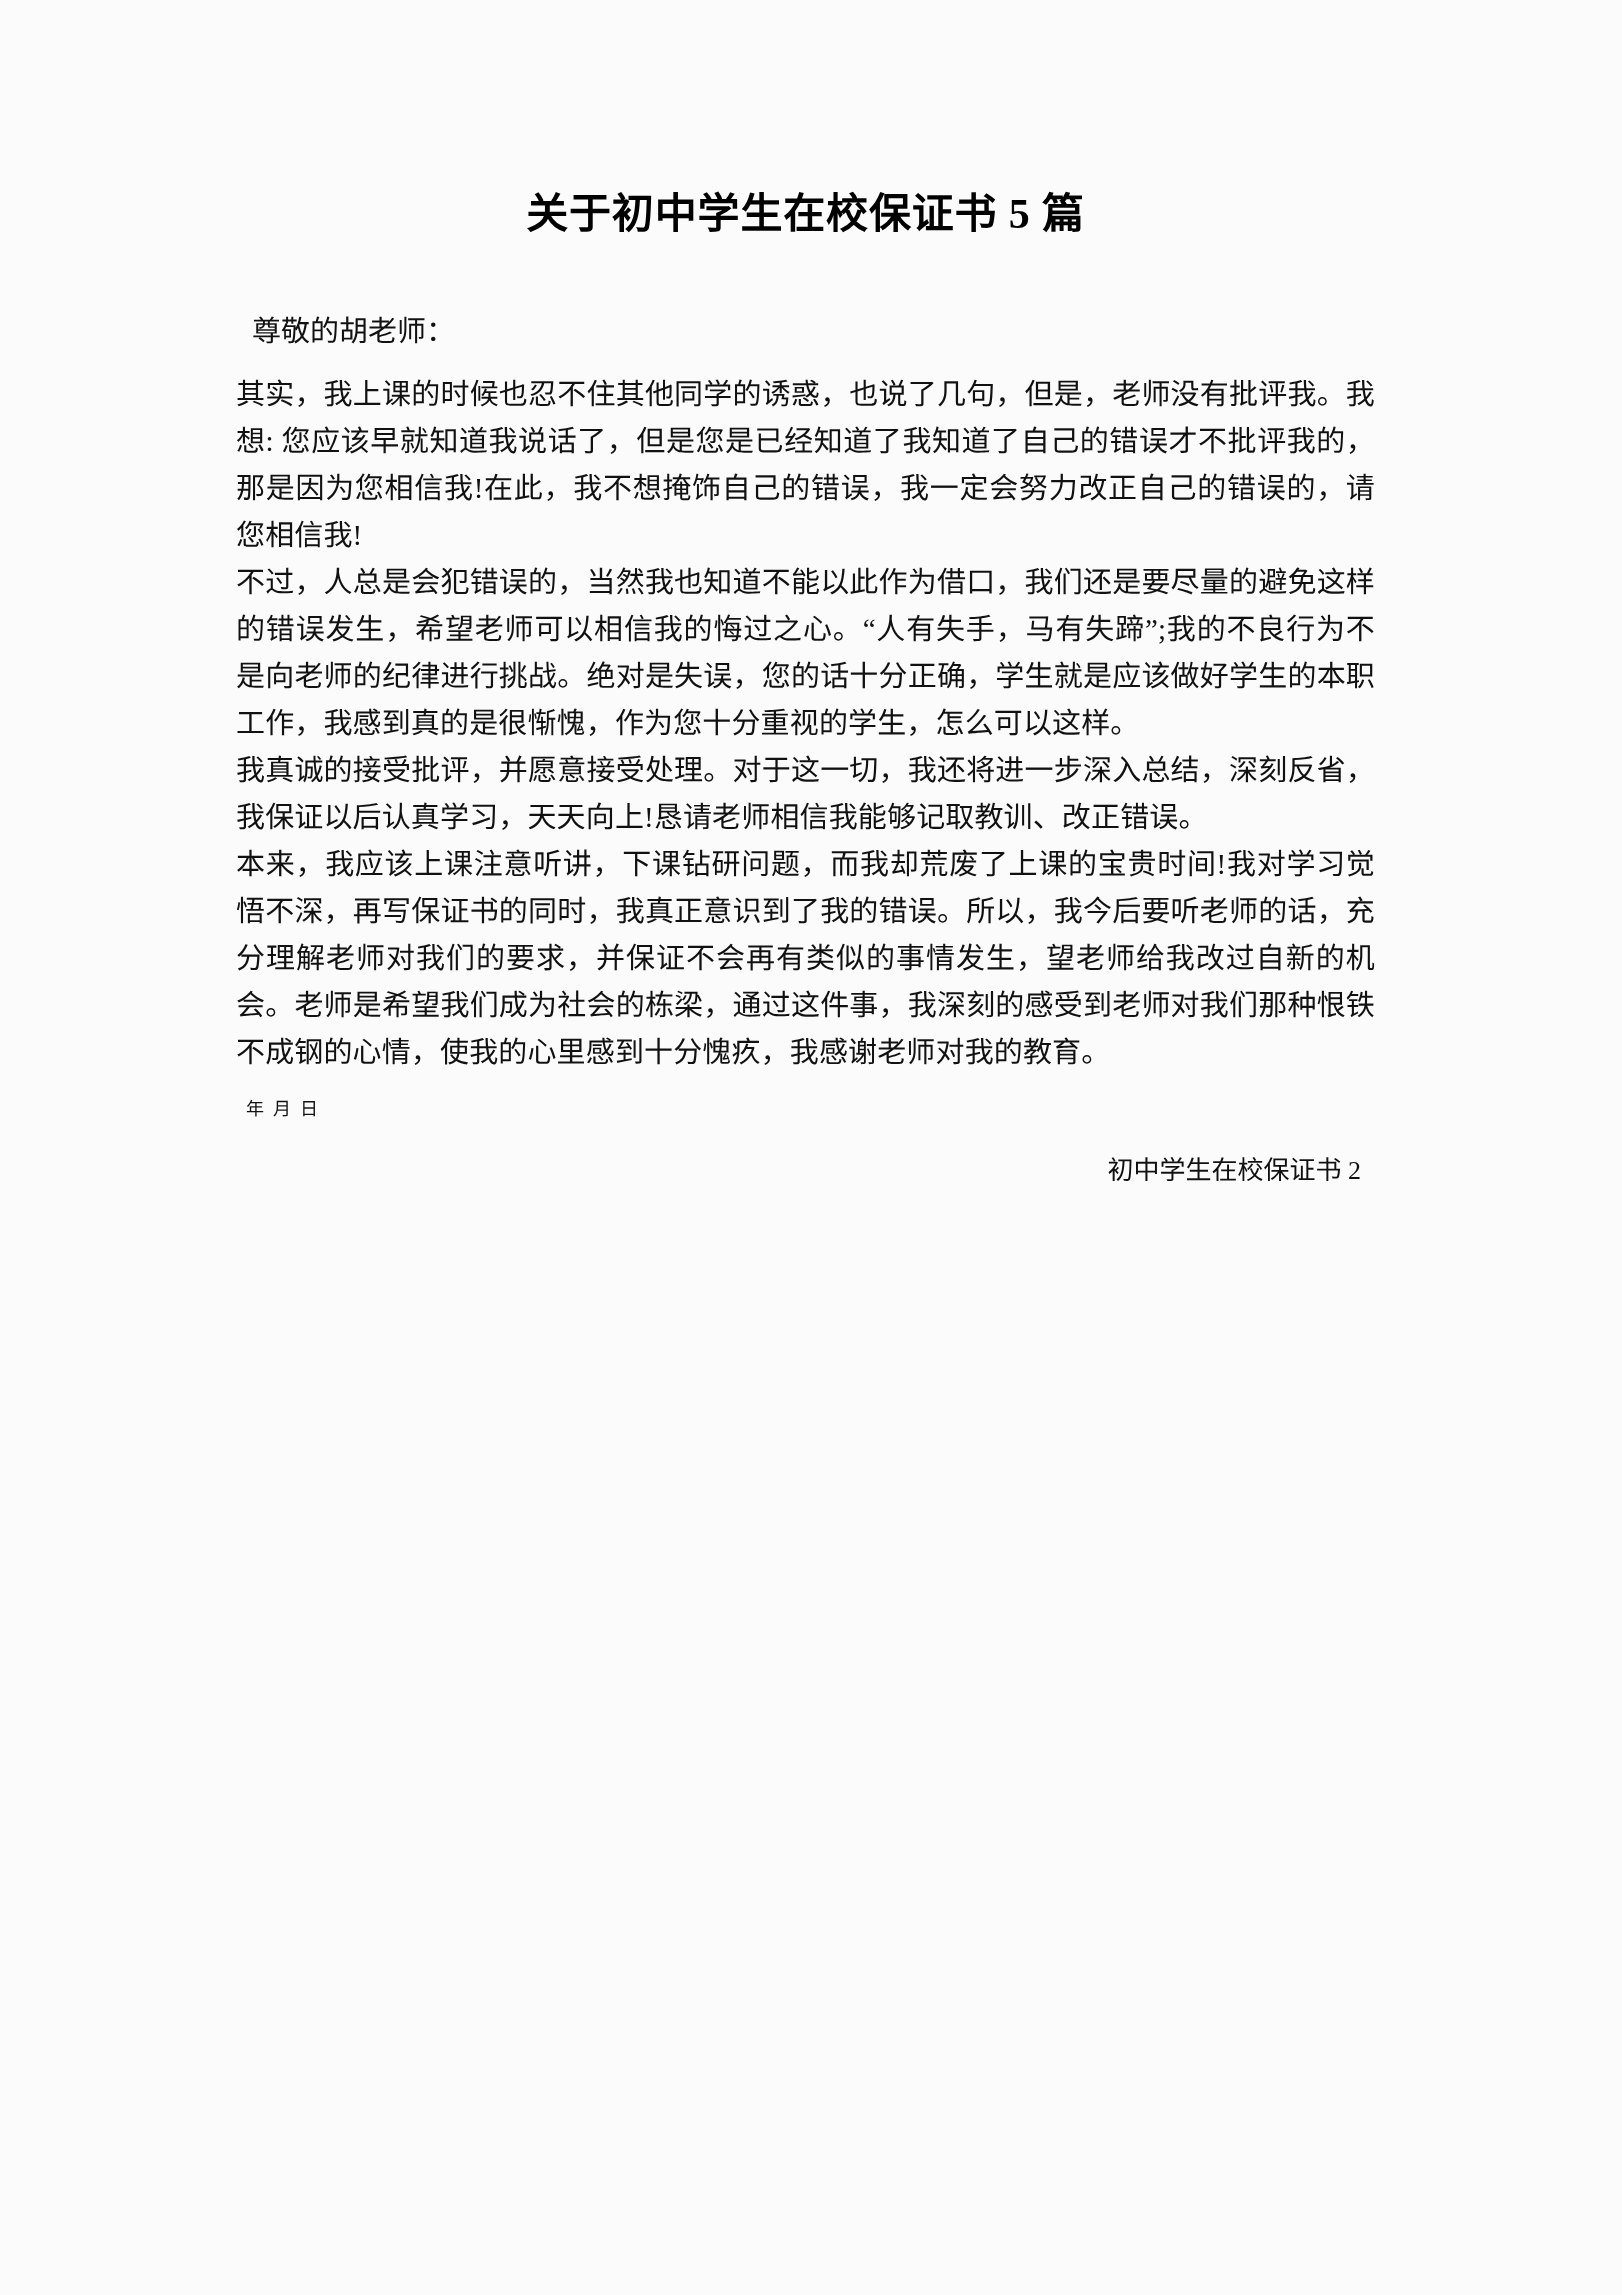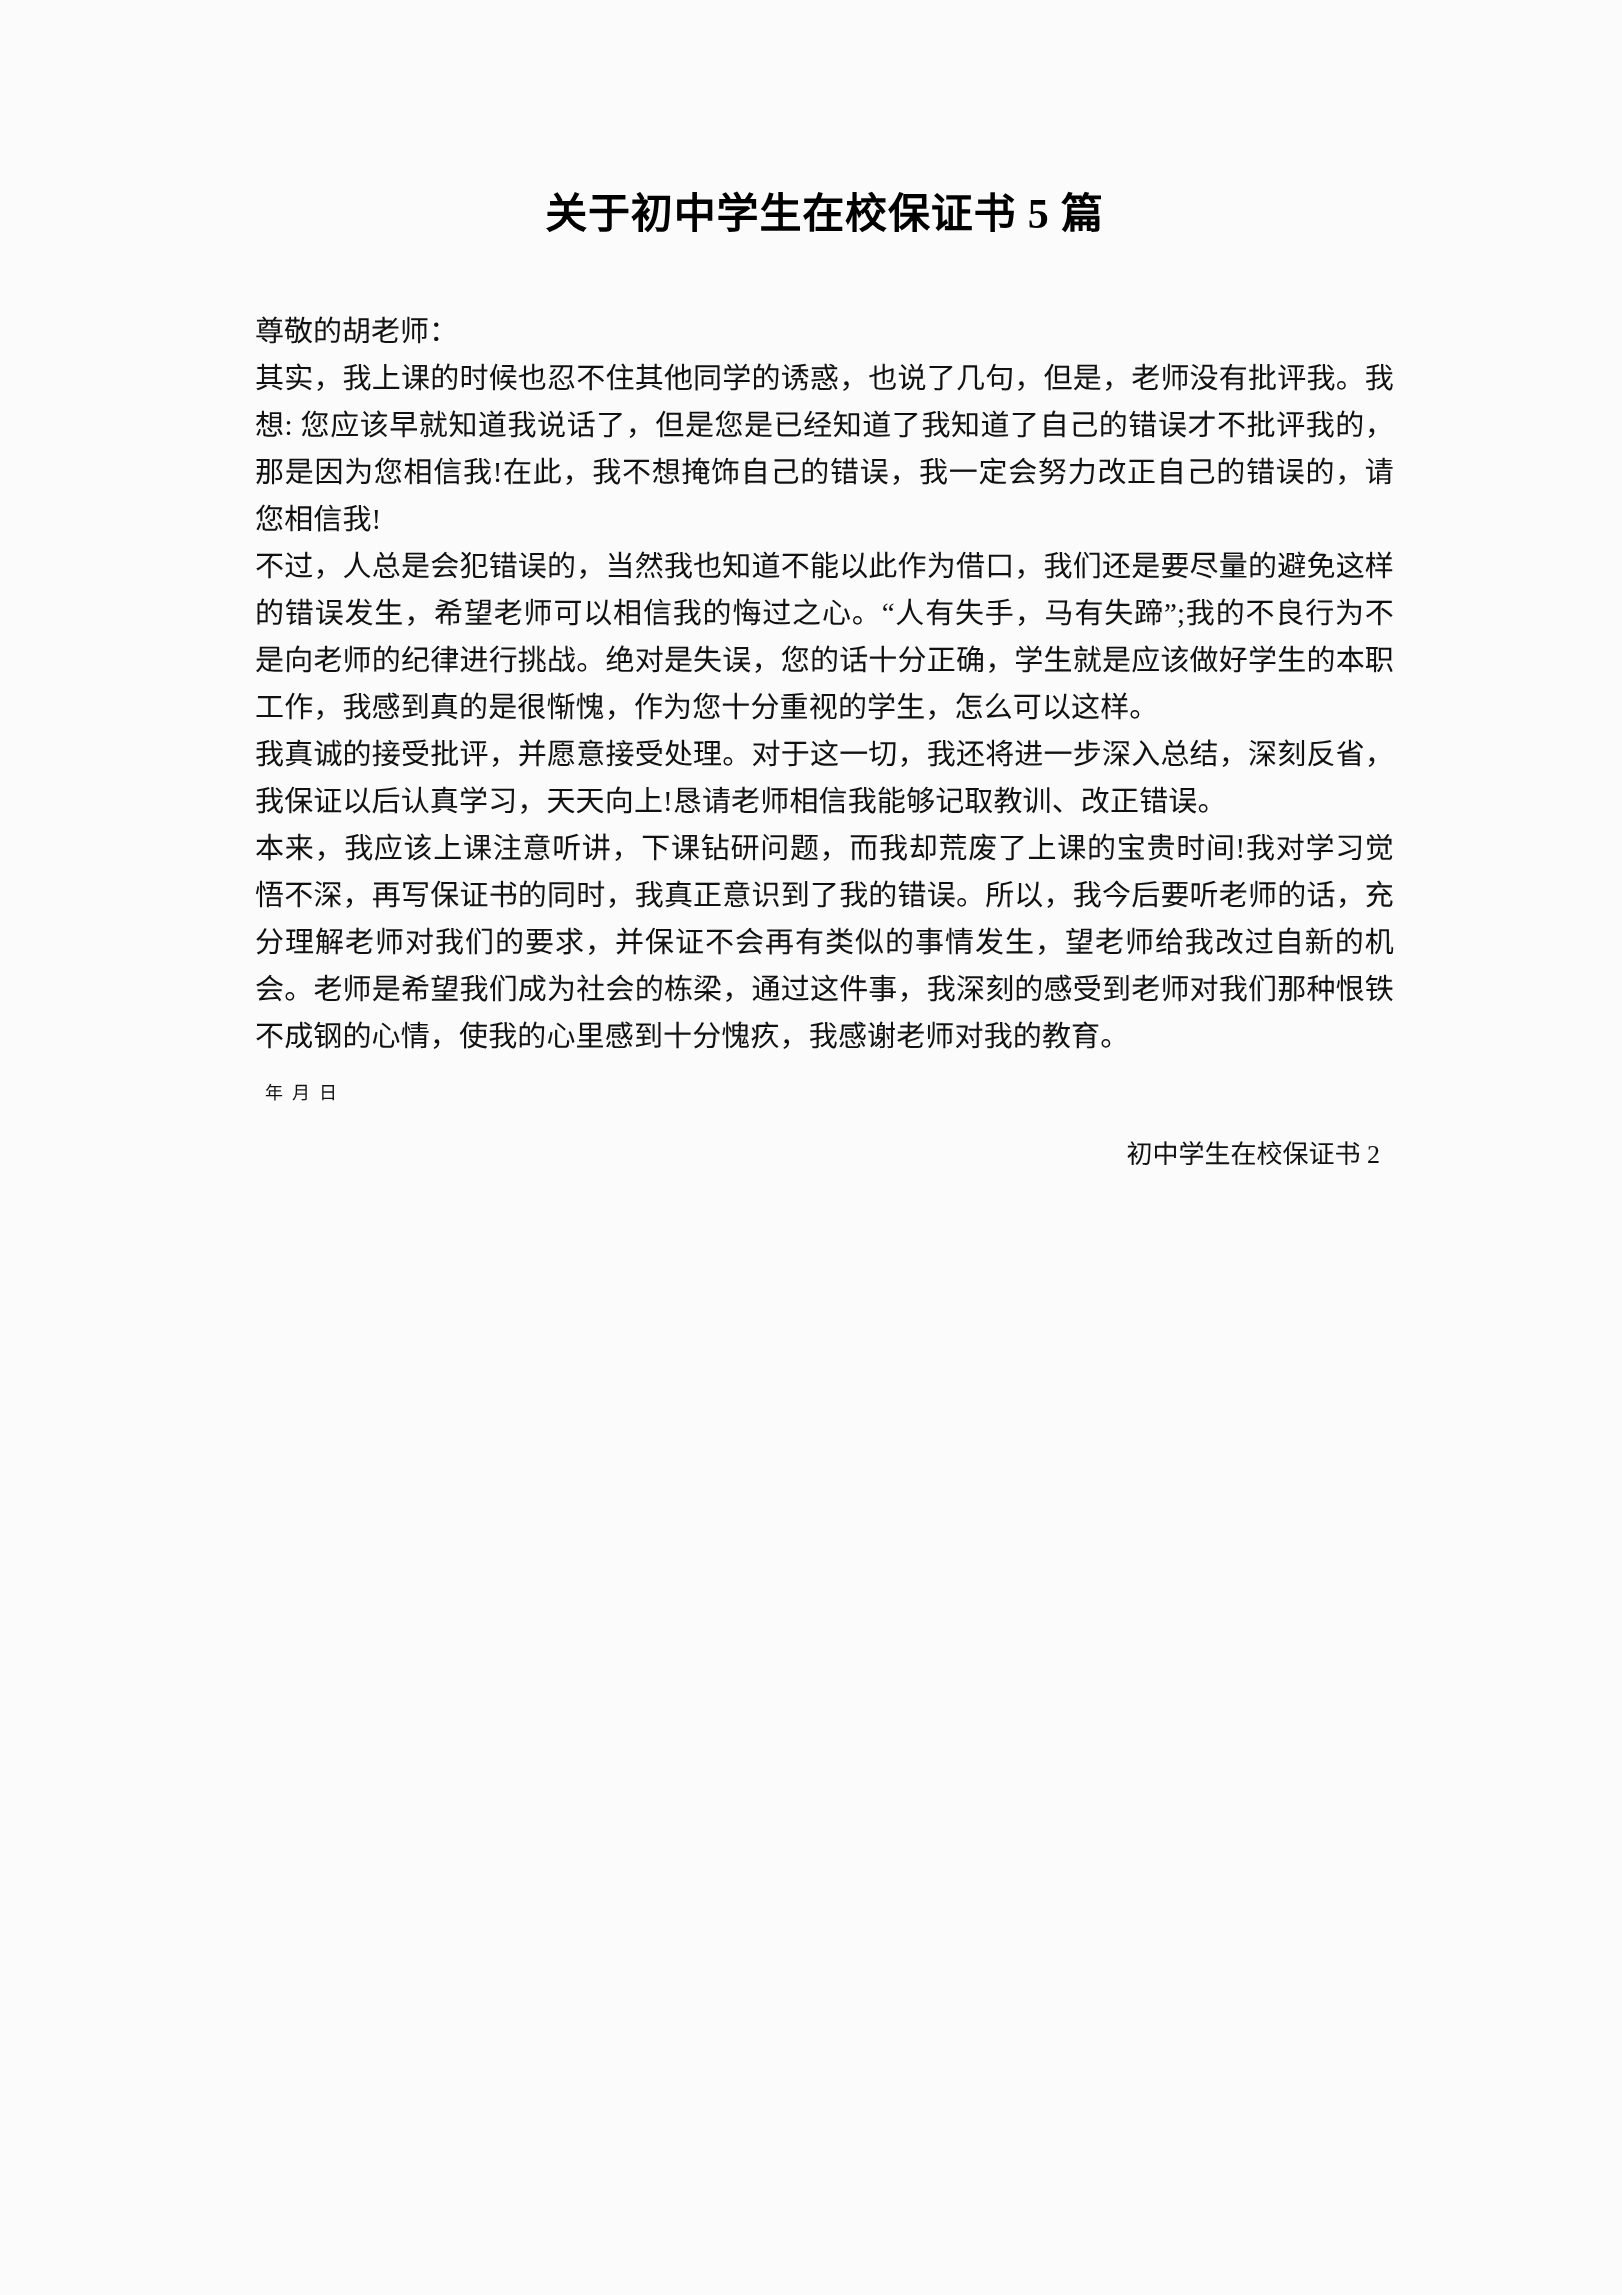--- a/index.html
+++ b/index.html
@@ -16,21 +16,21 @@
     background: #fbfbfb;
     box-sizing: border-box;
     overflow: hidden;
     font-family: "Liberation Serif", "DejaVu Serif", serif;
     color: #0d0d0d;
   }
 
   
   .content {
     position: absolute;
-    left: 255px;
+    left: 236px;
     top: 0;
     width: 1139px;
   }
 
   
   .doc-title {
     font-size: 42px;
     font-weight: 700;
     line-height: 1.18;
     text-align: center;
@@ -53,21 +53,21 @@
     text-align: justify;
     text-justify: inter-character;
     text-align-last: left;
     letter-spacing: 0.005em;
     color: #111111;
     word-break: break-all;
   }
 
   
   p.line {
-    margin: 0;
+    margin: 16px;
     font-size: 29px;
     line-height: 47px;
     text-align: left;
     color: #111111;
     white-space: pre;
   }
 
   p.line-sm {
     margin: 10px;
     font-size: 18px;

